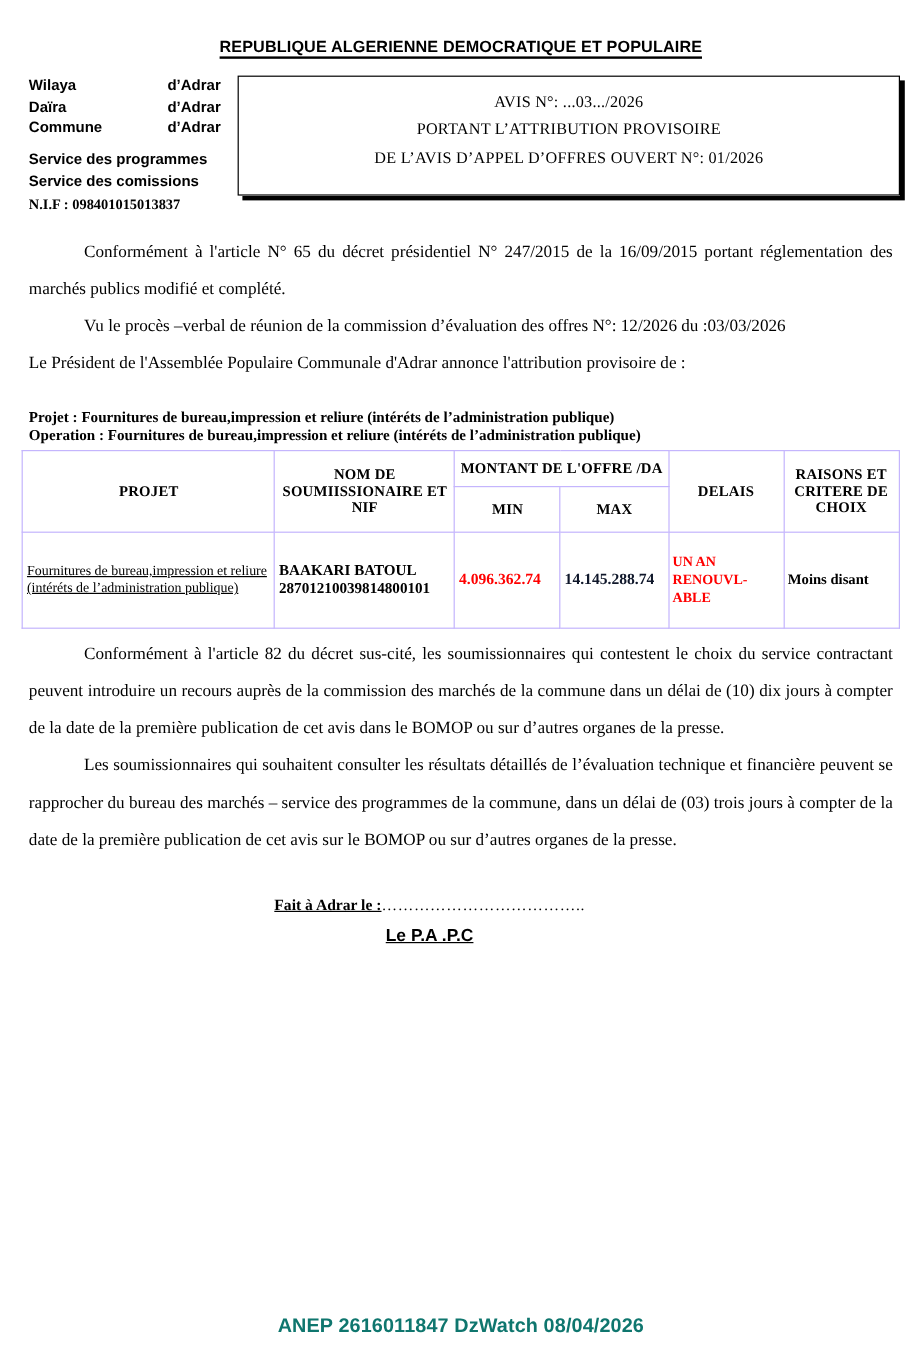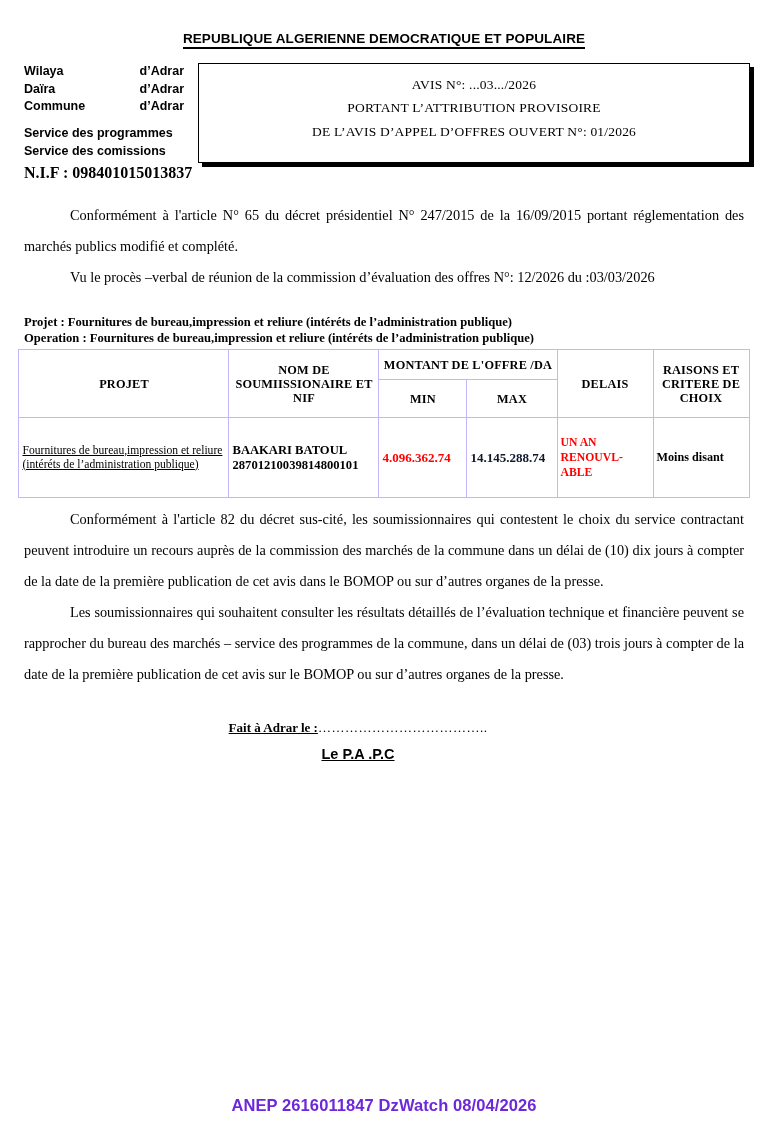--- a/index.html
+++ b/index.html
@@ -56,21 +56,21 @@
   .hl-line {
     display: flex;
     justify-content: space-between;
     white-space: nowrap;
   }
   .hl-gap { height: 9px; }
   .hl-plain { white-space: nowrap; }
   .hl-nif {
     font-family: "Liberation Serif", serif;
     font-weight: bold;
-    font-size: 16px;
+    font-size: 12px;
     margin-top: 1px;
     white-space: nowrap;
   }
 
   .header-box {
     flex: 1 1 auto;
     margin-left: 14px;
     border: 1.5px solid #000;
     box-shadow: 4px 4px 0 0 #000;
     padding: 12px 10px 14px 10px;
@@ -237,20 +237,21 @@
       <div class="hb-line">PORTANT L’ATTRIBUTION PROVISOIRE</div>
       <div class="hb-line">DE L’AVIS  D’APPEL D’OFFRES OUVERT N°: 01/2026</div>
     </div>
 
   </div>
 
   <div class="body-wrap">
 
     <p class="para indent">Conformément à l'article N° 65 du décret présidentiel N° 247/2015 de la 16/09/2015 portant réglementation des marchés publics modifié et complété.</p>
     <p class="para indent nojust">Vu le procès –verbal de réunion de la commission d’évaluation des offres N°: 12/2026 du :03/03/2026</p>
+    <p class="para nojust">Le Président de l'Assemblée Populaire Communale d'Adrar annonce l'attribution provisoire de :</p>
 
     <div class="proj-block">
       <div class="proj-line">Projet : Fournitures de bureau,impression et reliure (intéréts de l’administration publique)</div>
       <div class="proj-line">Operation : Fournitures de bureau,impression et reliure (intéréts de l’administration publique)</div>
     </div>
   </div>
 
   <table class="attrib">
     <colgroup>
       <col class="c-projet">
@@ -296,16 +297,16 @@
   <div class="sign-wrap">
     <div class="sign-inner">
       <div class="sign-line1">
         <span class="u">Fait  à  Adrar le :</span><span class="sign-dots">………………………………..</span>
       </div>
       <div class="sign-line2">Le P.A .P.C</div>
     </div>
   </div>
 
   <div class="footer">
-    <span style="color: #6d28d9;">ANEP 2616011847 DzWatch 08/04/2026</span>
+    <span style="color: #0f766e;">ANEP 2616011847 DzWatch 08/04/2026</span>
   </div>
 
 </div>
 
 </body></html>

